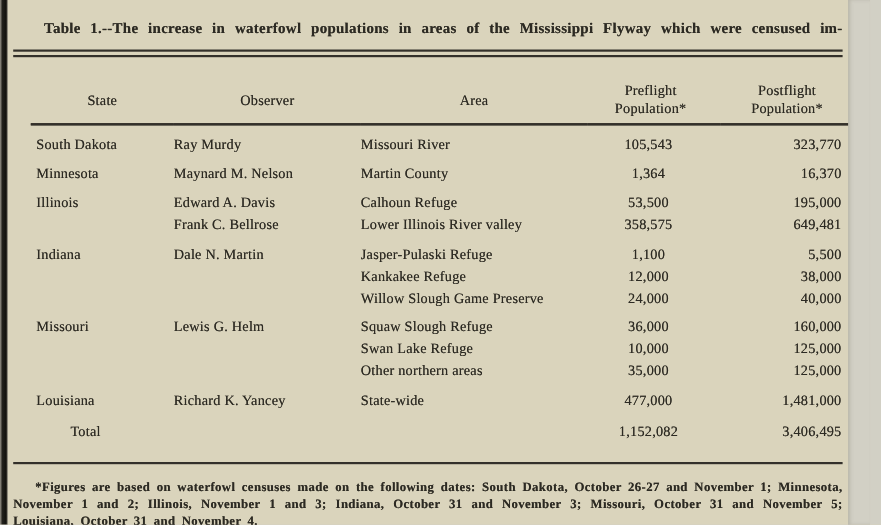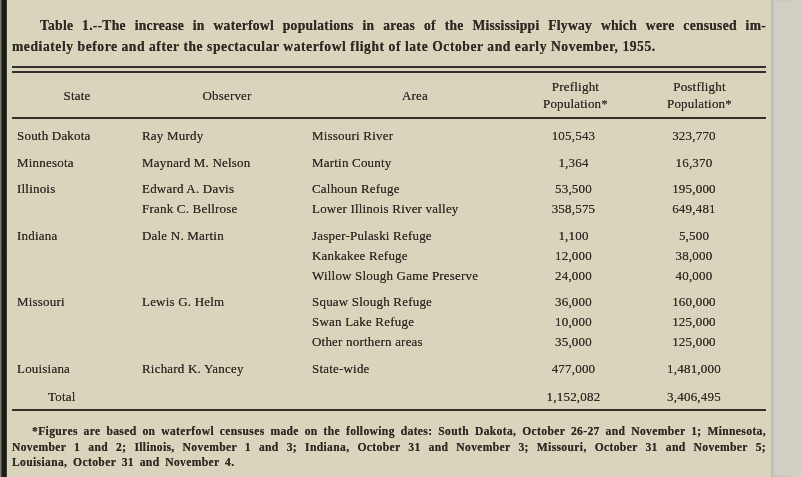--- a/index.html
+++ b/index.html
@@ -32,42 +32,42 @@
   }
   .caption { font-size: 13.6px; font-weight: bold; line-height: 21px; letter-spacing: 0.25px; }
   .caption-line1 { text-align: justify; text-align-last: justify; text-indent: 28px; white-space: nowrap; overflow: hidden; }
   .caption-line2 { text-align: left; letter-spacing: 0.55px; }
   .rule-double {
     margin-top: 9px; height: 7px;
     border-top: 2.5px solid var(--rule, #33302a);
     border-bottom: 2.2px solid var(--rule, #33302a);
   }
   table.flyway {
-    width: 754px; margin: 0; border-collapse: collapse; table-layout: fixed;
+    width: 754px; margin: 16px; border-collapse: collapse; table-layout: fixed;
     font-size: 13px; letter-spacing: 0.2px;
   }
   col.c-state { width: 130px; }
   col.c-observer { width: 170px; }
   col.c-area { width: 206px; }
   col.c-pre { width: 121px; }
   col.c-post { width: 127px; }
   thead th {
     font-weight: normal; font-size: 13px;
     border-bottom: 2.2px solid var(--rule, #33302a);
     padding: 5px 0 5px 0; vertical-align: middle; text-align: center;
     line-height: 17px;
   }
   thead th.num-h { padding-right: 6px; }
   tbody td {
     padding: 2.5px 0 2.5px 0; line-height: 15px; vertical-align: top;
     white-space: nowrap; overflow: visible;
   }
   td.cell-state { padding-left: 5px; }
   td.cell-pre { text-align: center; padding-right: 10px; }
-  td.cell-post { text-align: center; padding-right: 17px; }
+  td.cell-post { text-align: right; padding-right: 17px; }
   tr.group-start td { padding-top: 9px; }
   tr.total-row td { padding-top: 11px; padding-bottom: 5px; }
   tr.total-row td.cell-state { padding-left: 36px; }
   .rule-bottom { border-top: 2.2px solid var(--rule, #33302a); width: 754px; }
   .footnote {
     margin-top: 13px; width: 754px;
     font-size: 11.6px; font-weight: bold; line-height: 15.5px;
     letter-spacing: 0.35px; word-spacing: 2.5px;
     text-align: justify; text-indent: 20px;
   }
@@ -75,21 +75,20 @@
 </head>
 <body>
 
 <div class="canvas">
   <div class="scan-left-edge"></div>
 
   <div class="page">
 
     <div class="caption">
       <div class="caption-line1">Table 1.--The increase in waterfowl populations in areas of the Mississippi Flyway which were censused im-</div>
-      <div class="caption-line2">mediately before and after the spectacular waterfowl flight of late October and early November, 1955.</div>
     </div>
 
     <div class="rule-double"></div>
 
     <table class="flyway">
       <colgroup>
         <col class="c-state">
           <col class="c-observer">
           <col class="c-area">
           <col class="c-pre">

